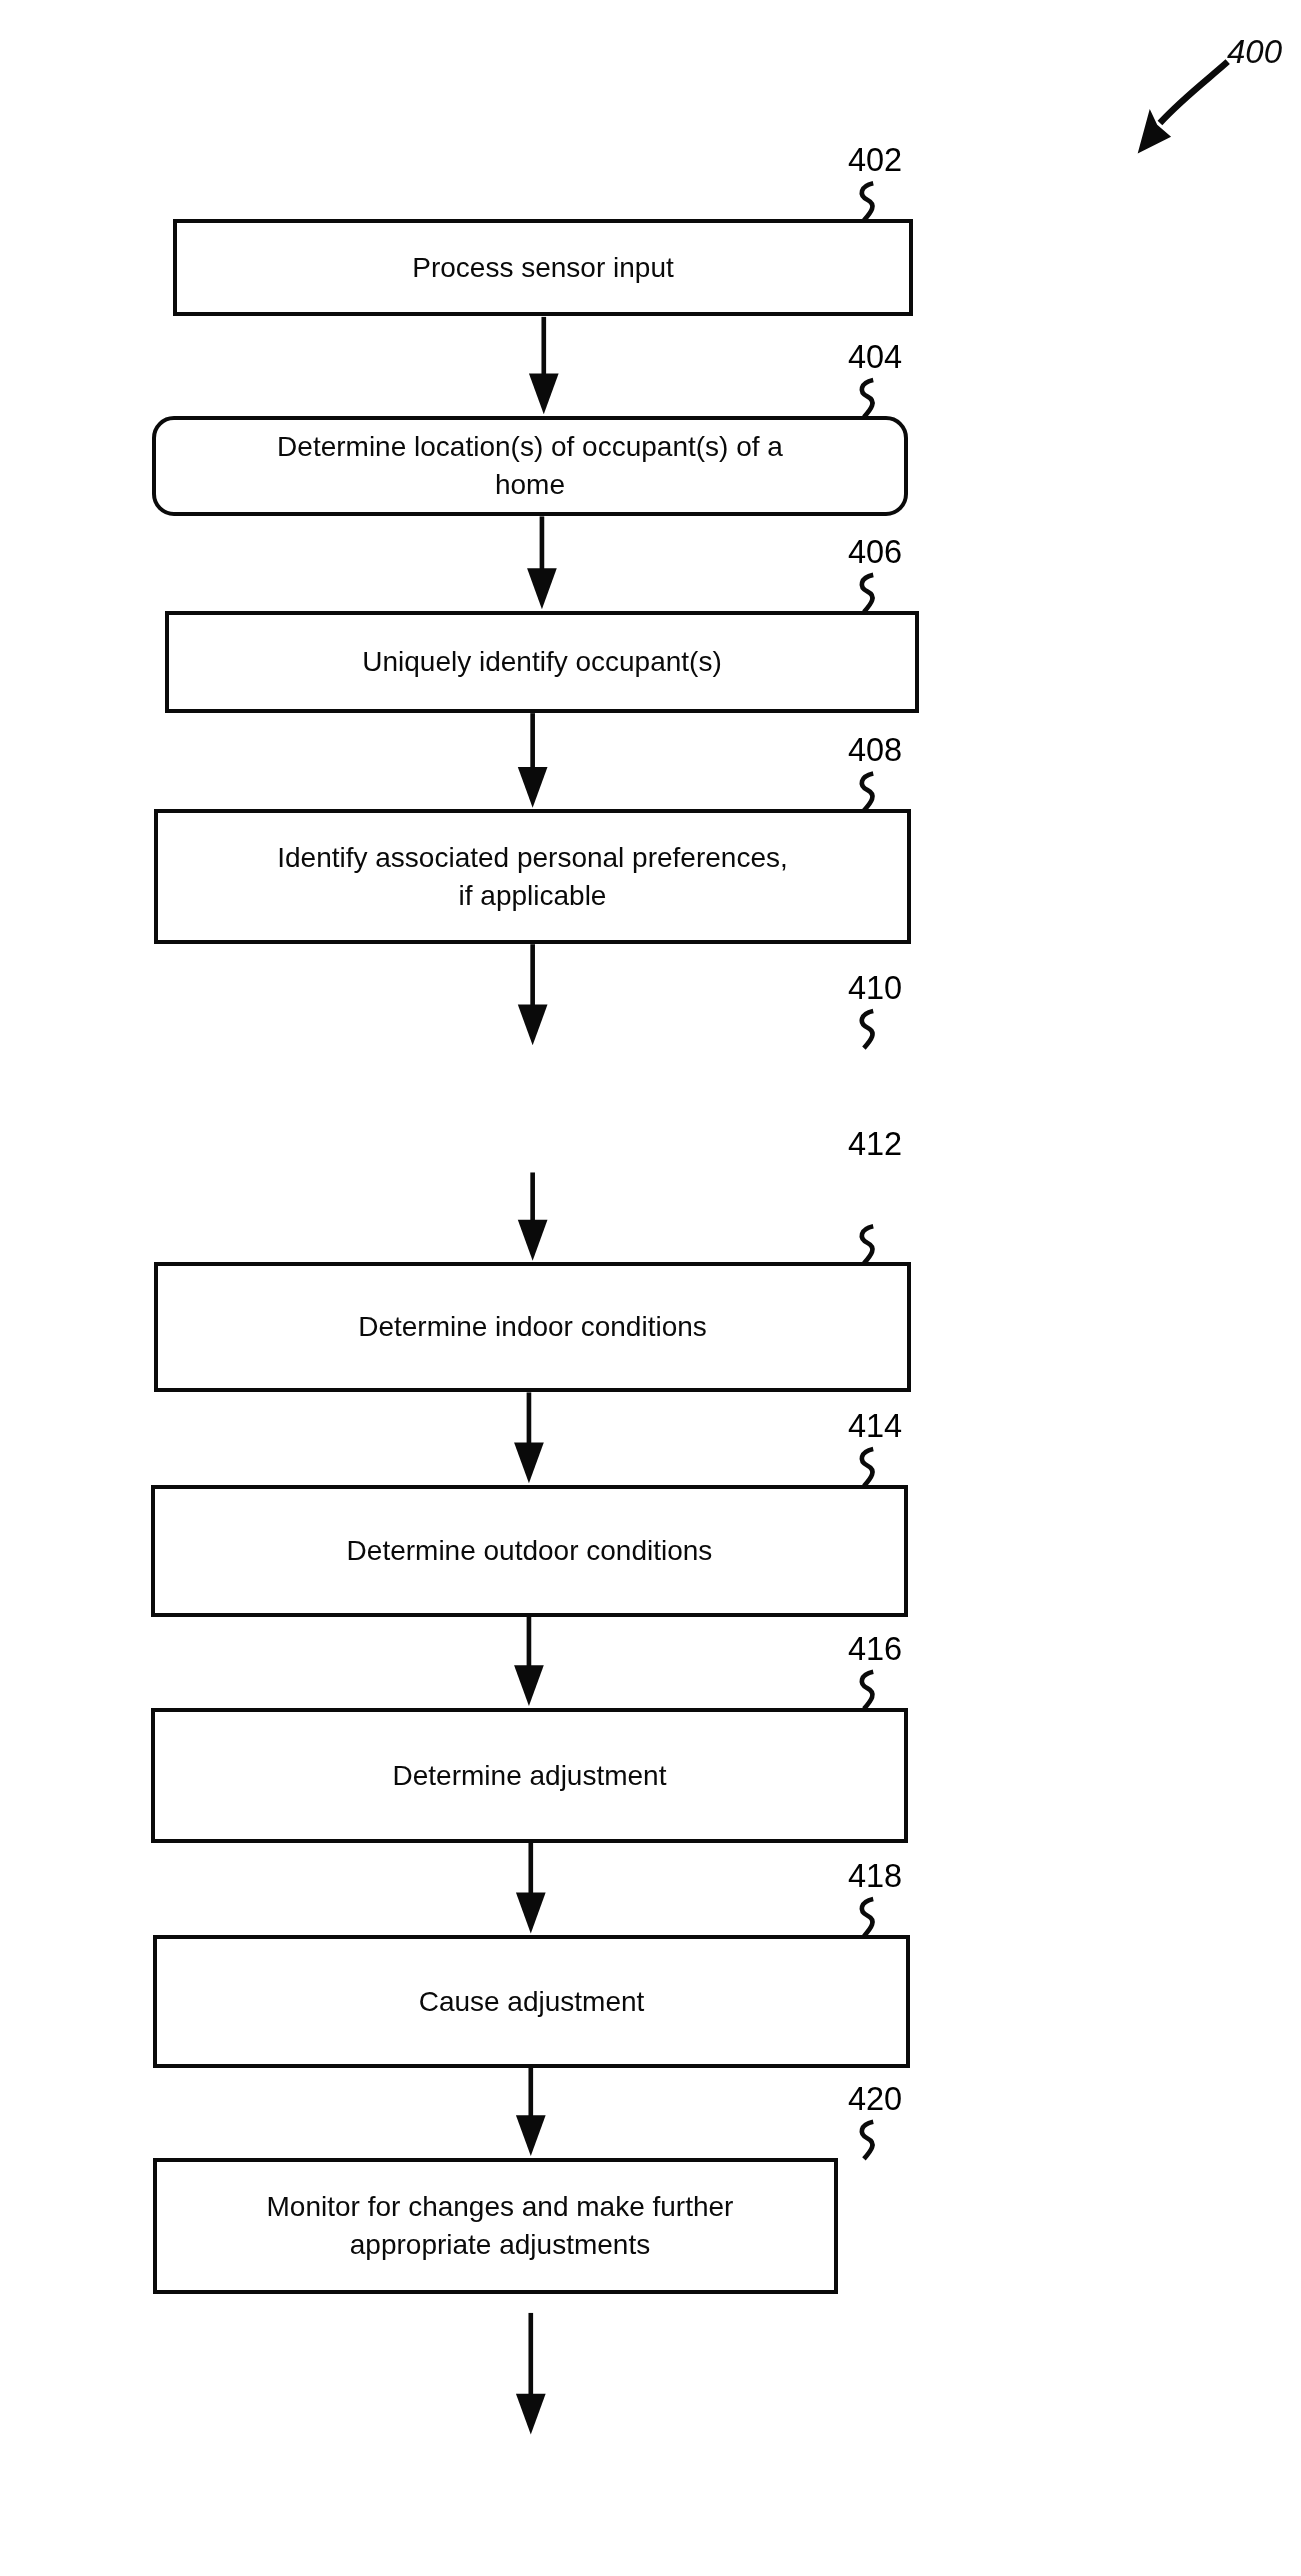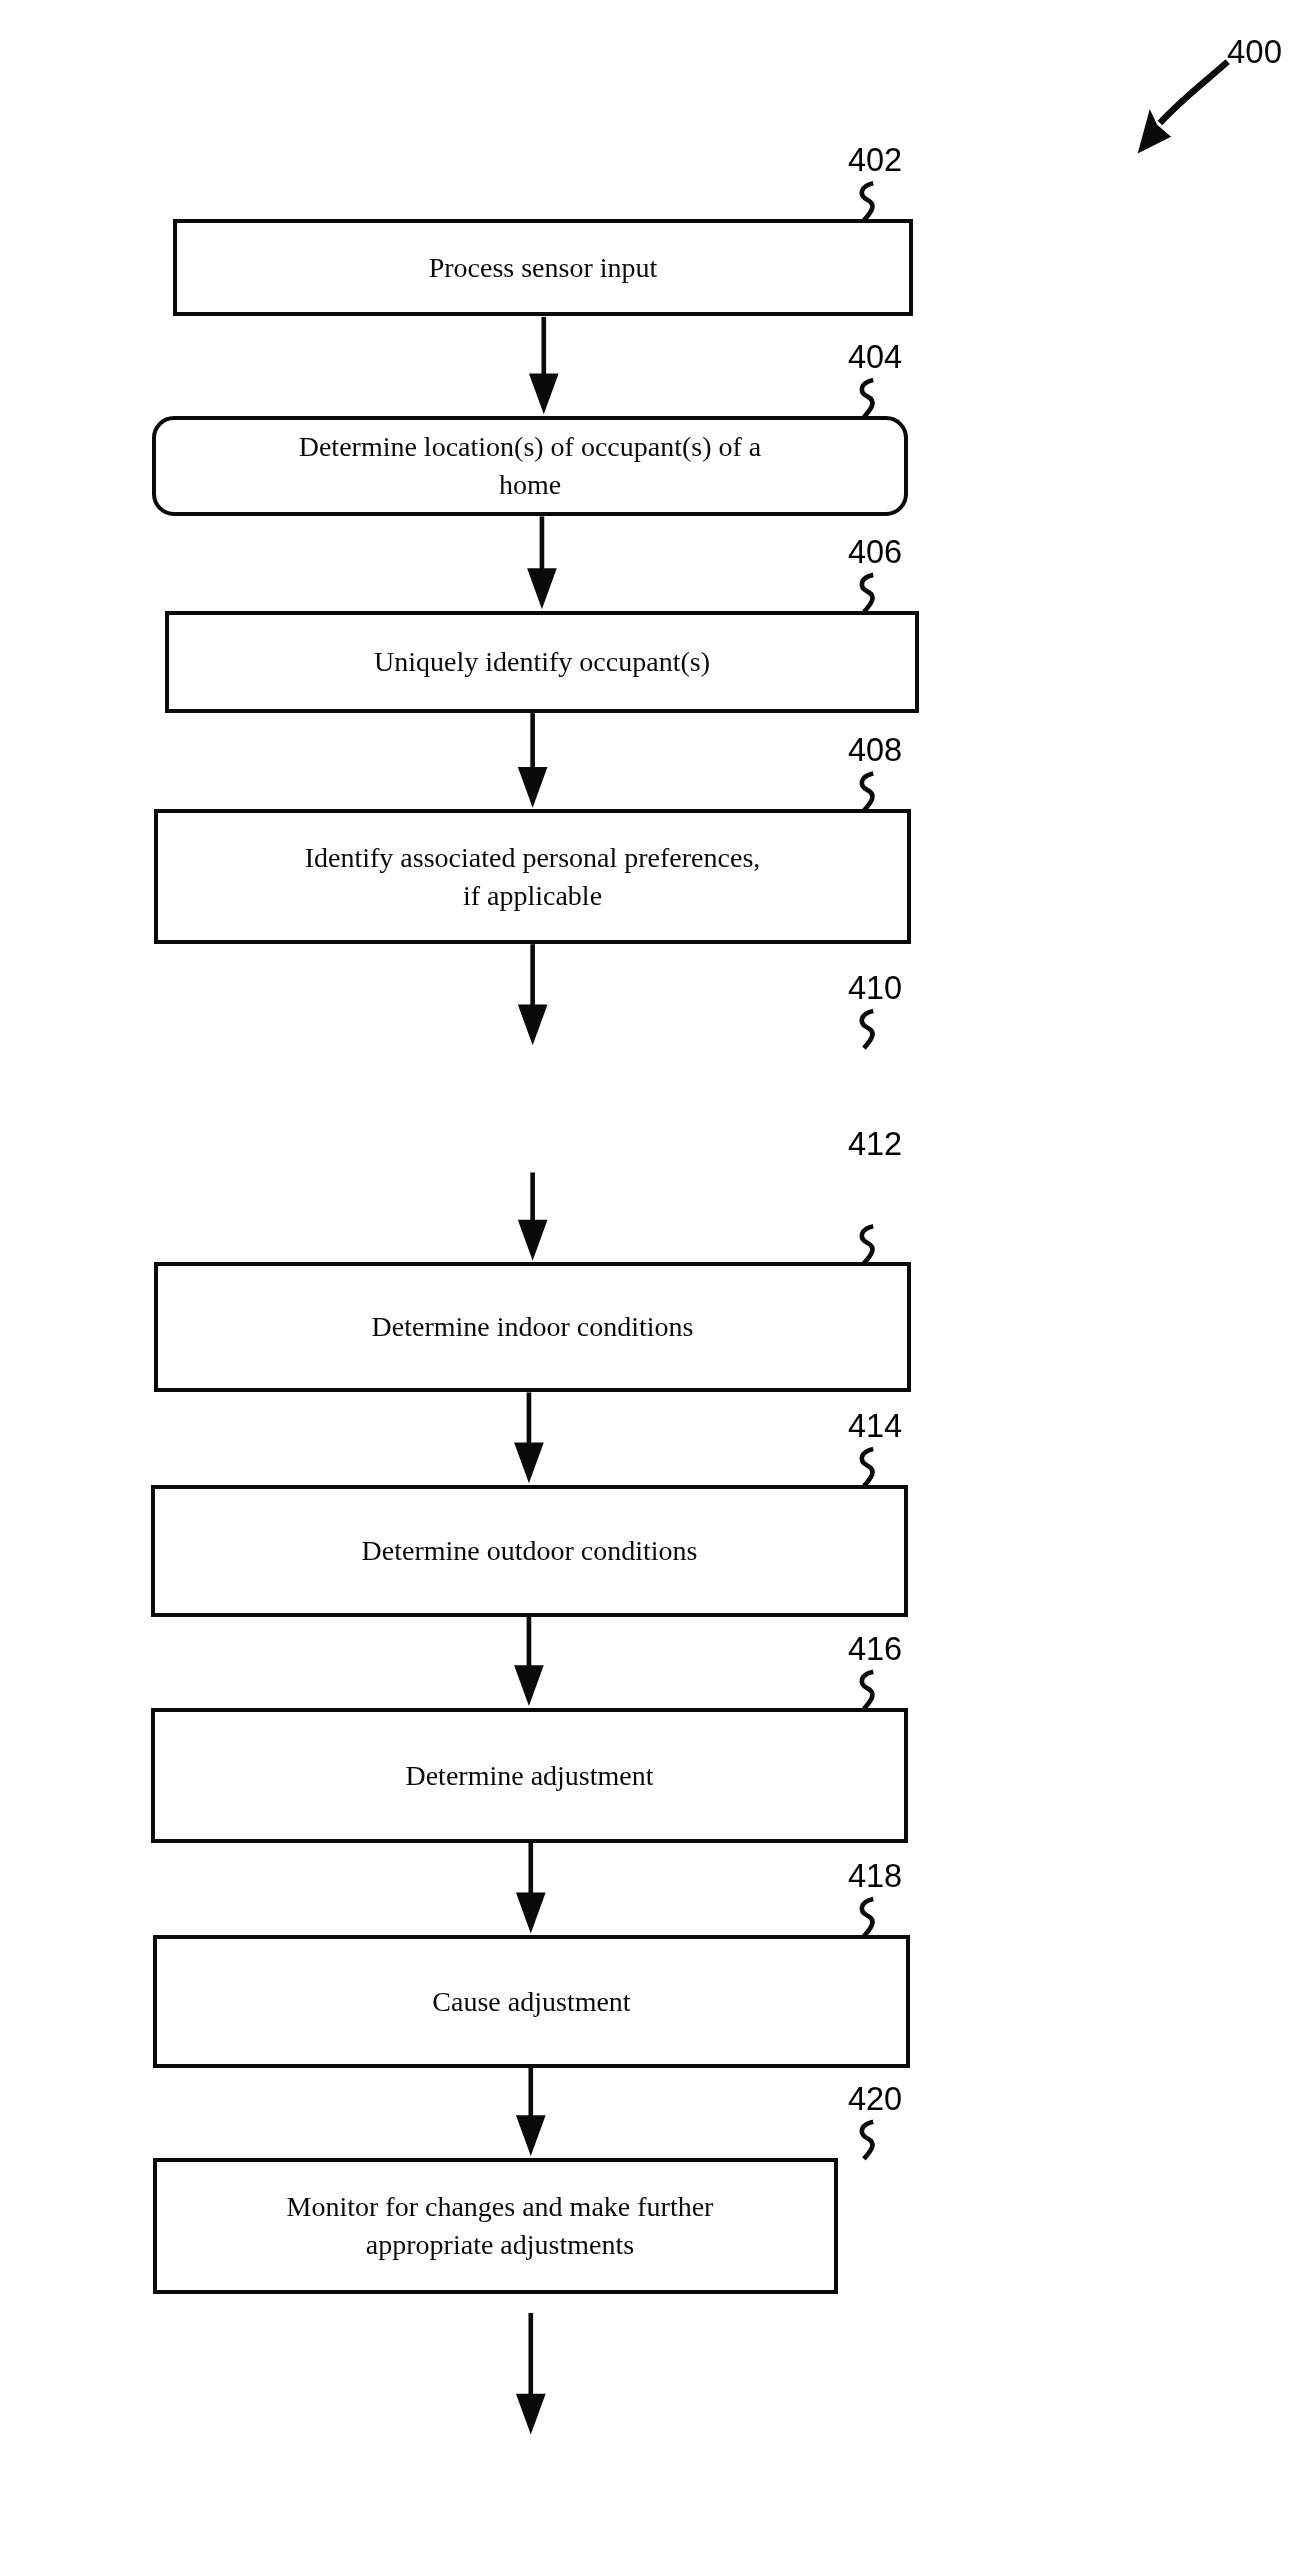--- a/index.html
+++ b/index.html
@@ -33,39 +33,39 @@
     justify-content: center;
     box-sizing: border-box;
   }
   .box .label {
     font-size: 28px;
     line-height: 1.35;
     text-align: center;
     white-space: pre-line;
     color: #0a0a0a;
     padding: 0 18.6px;
-    font-family: Liberation Serif, serif;
   }
   .ref {
     position: absolute;
     width: 74px;
     font-size: 32.5px;
     line-height: 1;
     text-align: center;
     color: #000000;
   }
   .fig-ref {
     position: absolute;
     left: 1227px;
     top: 35px;
     width: 74px;
     font-size: 33px;
     line-height: 1;
     text-align: left;
     color: #0a0a0a;
+    font-style: italic;
   }
 </style>
 </head>
 <body>
 
 <div class="canvas">
 
   <svg class="overlay" viewBox="0 0 1402 2775" aria-hidden="true">
     <g stroke="#0a0a0a" stroke-width="5" fill="none">
 

